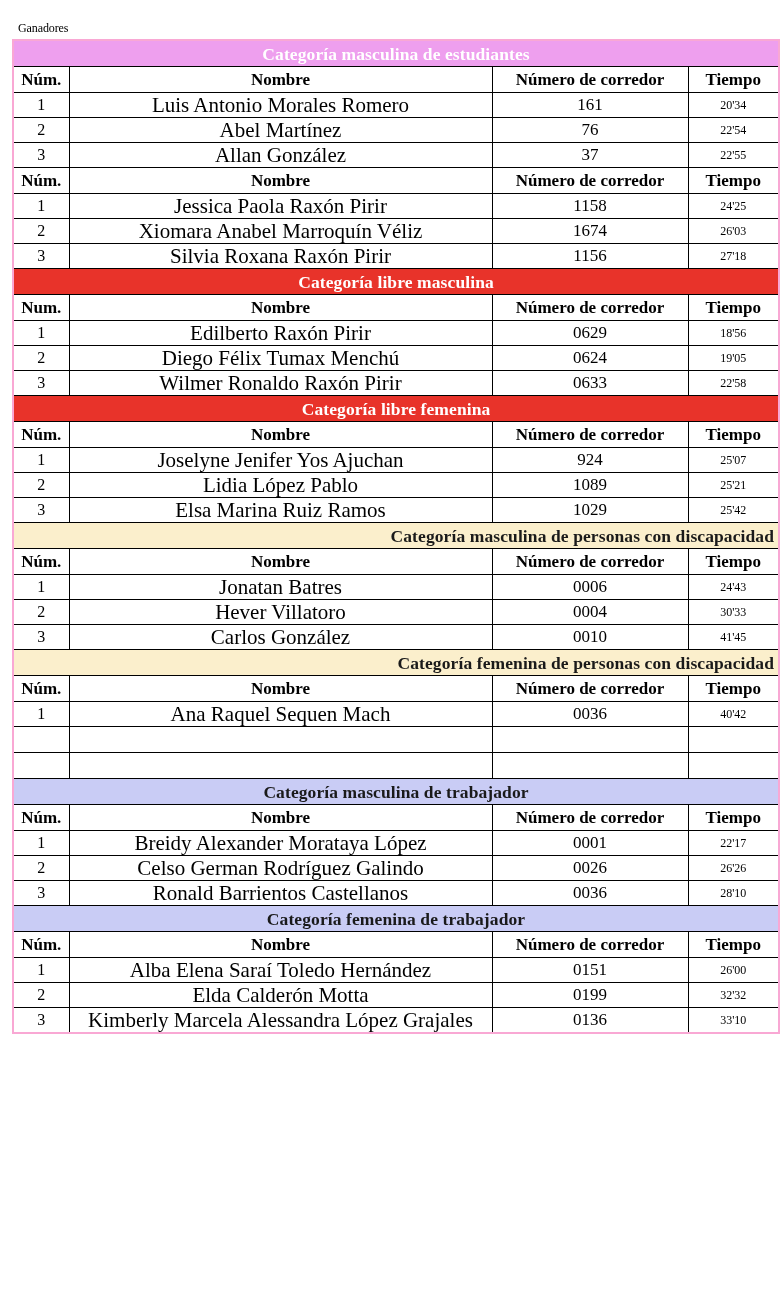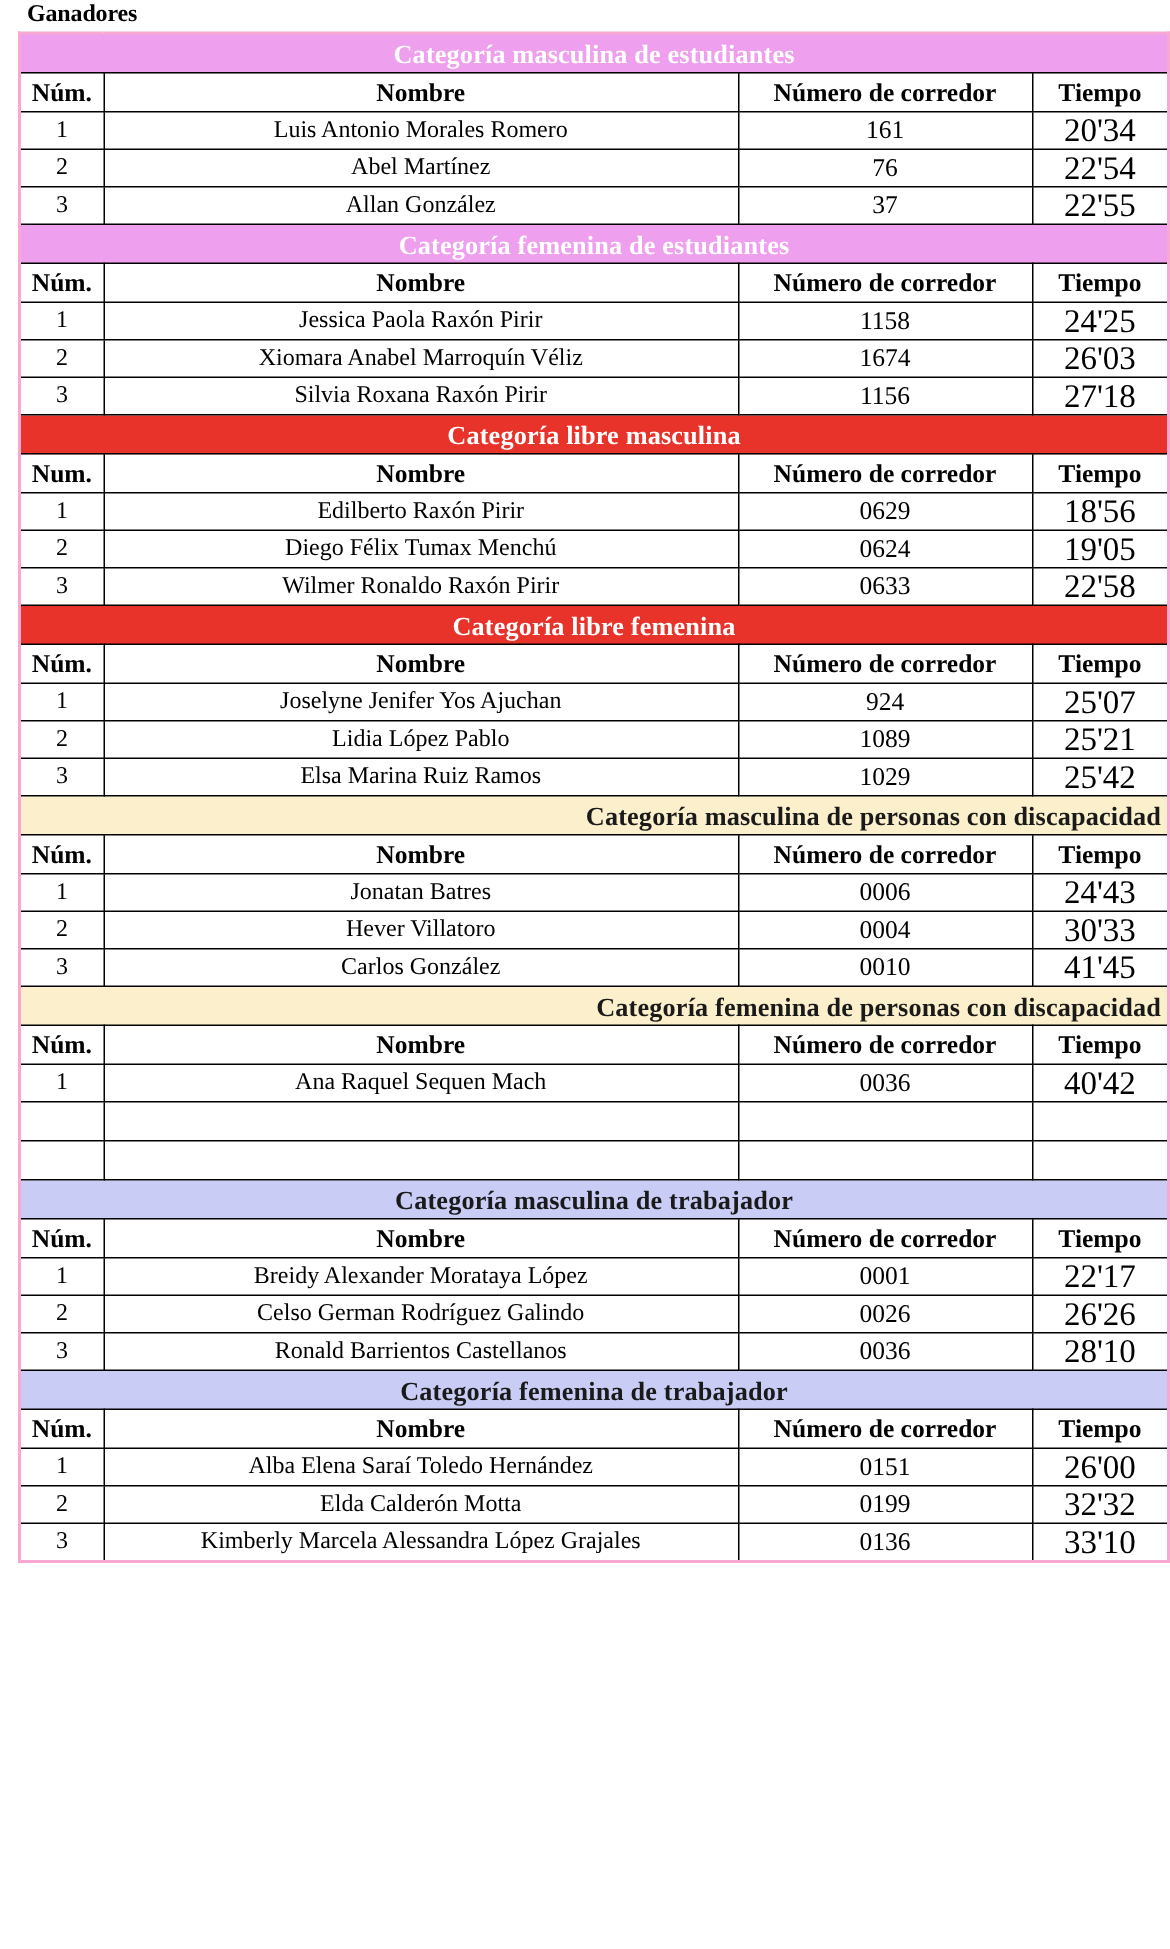--- a/index.html
+++ b/index.html
@@ -8,23 +8,23 @@
     background: #ffffff;
   }
   body {
     width: 780px;
     height: 1299px;
     font-family: "Liberation Serif", "DejaVu Serif", serif;
     color: #000000;
     overflow: hidden;
   }
   #page-title {
-    font-size: 16px;
-    font-weight: bold;
-    padding: 2px 0 3px 18px;
+    font-size: 12px;
+    font-weight: normal;
+    padding: 20px 0 3px 18px;
     line-height: 16px;
     letter-spacing: -0.1px;
   }
   table.winners {
     border-collapse: collapse;
     table-layout: fixed;
     width: 766px;
     margin-left: 12px;
     border: 2px solid #f9a8d4;
   }
@@ -67,23 +67,23 @@
     color: #1a1a1a;
     text-align: center;
   }
   tr.head-row td {
     font-weight: bold;
     font-size: 17px;
     height: 25px;
     margin-top: 21px;
   }
   tr.data-row td.num-cell { font-size: 16px; }
-  tr.data-row td.name-cell { font-size: 16px; }
+  tr.data-row td.name-cell { font-size: 21px; }
   tr.data-row td.bib-cell  { font-size: 17px; }
-  tr.data-row td.time-cell { font-size: 22px; }
+  tr.data-row td.time-cell { font-size: 12px; }
   tr.empty-row td { height: 25px; }
 </style>
 </head>
 <body>
 
 <div id="page-title">Ganadores</div>
 
 <table class="winners">
   <colgroup>
     <col class="c-num">
@@ -112,23 +112,20 @@
         <td class="name-cell">Abel Martínez</td>
         <td class="bib-cell">76</td>
         <td class="time-cell">22'54</td>
       </tr>
       <tr class="data-row">
         <td class="num-cell">3</td>
         <td class="name-cell">Allan González</td>
         <td class="bib-cell">37</td>
         <td class="time-cell">22'55</td>
       </tr>
-      <tr class="cat-row">
-        <td colspan="4" class="cat-pink">Categoría femenina de estudiantes</td>
-      </tr>
       <tr class="head-row">
         <td>Núm.</td>
         <td>Nombre</td>
         <td>Número de corredor</td>
         <td>Tiempo</td>
       </tr>
       <tr class="data-row">
         <td class="num-cell">1</td>
         <td class="name-cell">Jessica Paola Raxón Pirir</td>
         <td class="bib-cell">1158</td>

